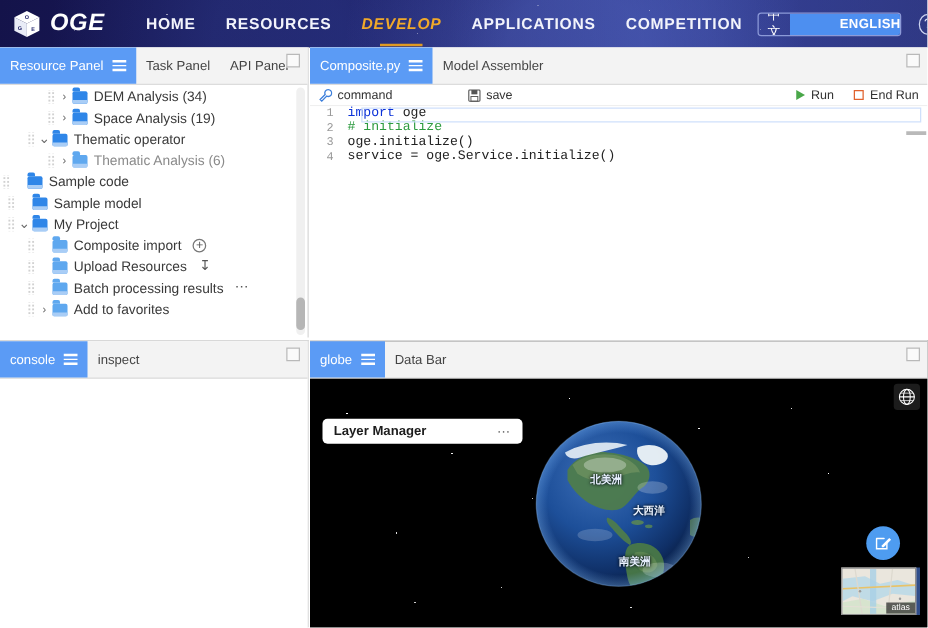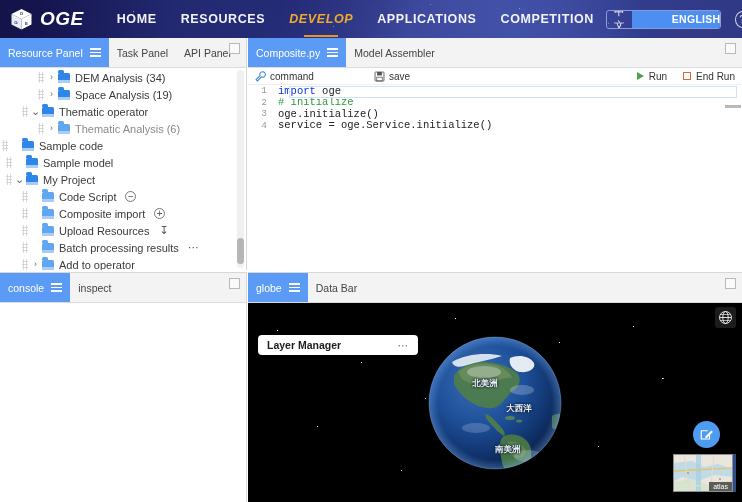--- a/index.html
+++ b/index.html
@@ -340,27 +340,20 @@
         <div class="tree-row" style="padding-left: 6px;">
           <span class="grip"></span>
           <span class="caret" style="font-size: 11px;">⌄</span>
           <span class="folder"></span>
           <span class="tree-label">My Project</span>
         </div>
         <div class="tree-row" style="padding-left: 22px;">
           <span class="grip"></span>
           <span class="caret blank"></span>
           <span class="folder light"></span>
-          <span class="tree-label">Code Script</span>
-          <span class="row-act">−</span>
-        </div>
-        <div class="tree-row" style="padding-left: 22px;">
-          <span class="grip"></span>
-          <span class="caret blank"></span>
-          <span class="folder light"></span>
           <span class="tree-label">Composite import</span>
           <span class="row-act">+</span>
         </div>
         <div class="tree-row" style="padding-left: 22px;">
           <span class="grip"></span>
           <span class="caret blank"></span>
           <span class="folder light"></span>
           <span class="tree-label">Upload Resources</span>
           <span class="row-act plain">↧</span>
         </div>
@@ -368,21 +361,21 @@
           <span class="grip"></span>
           <span class="caret blank"></span>
           <span class="folder light"></span>
           <span class="tree-label">Batch processing results</span>
           <span class="row-act plain">⋯</span>
         </div>
         <div class="tree-row" style="padding-left: 22px;">
           <span class="grip"></span>
           <span class="caret">›</span>
           <span class="folder light"></span>
-          <span class="tree-label">Add to operator</span>
+          <span class="tree-label">Add to favorites</span>
         </div>
       </div>
     <div id="tree-scrollbar">
       <div id="tree-thumb"></div>
     </div>
   </div>
 </div>
 
 <div id="console-panel">
   <div class="tabbar">

